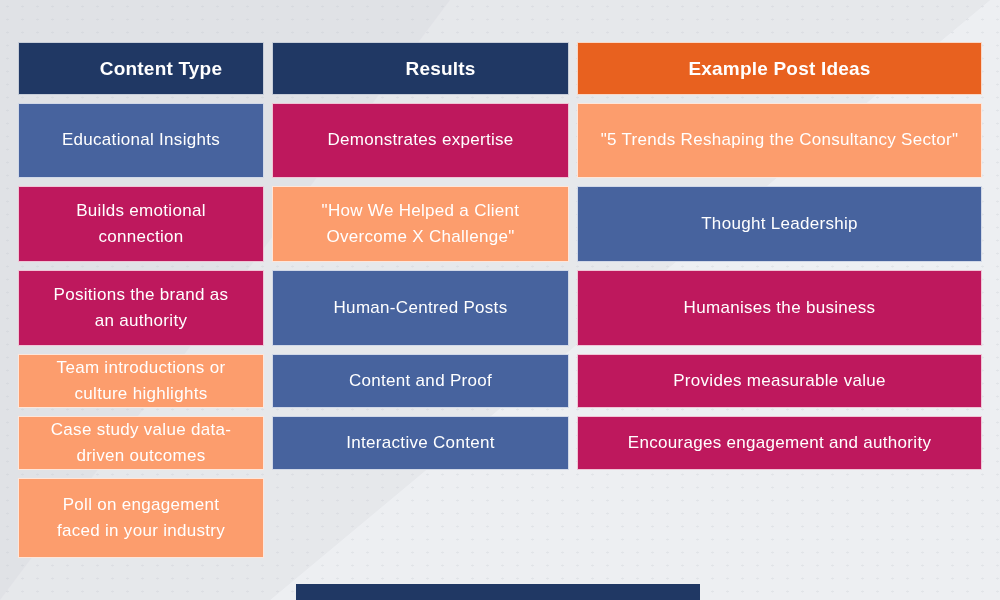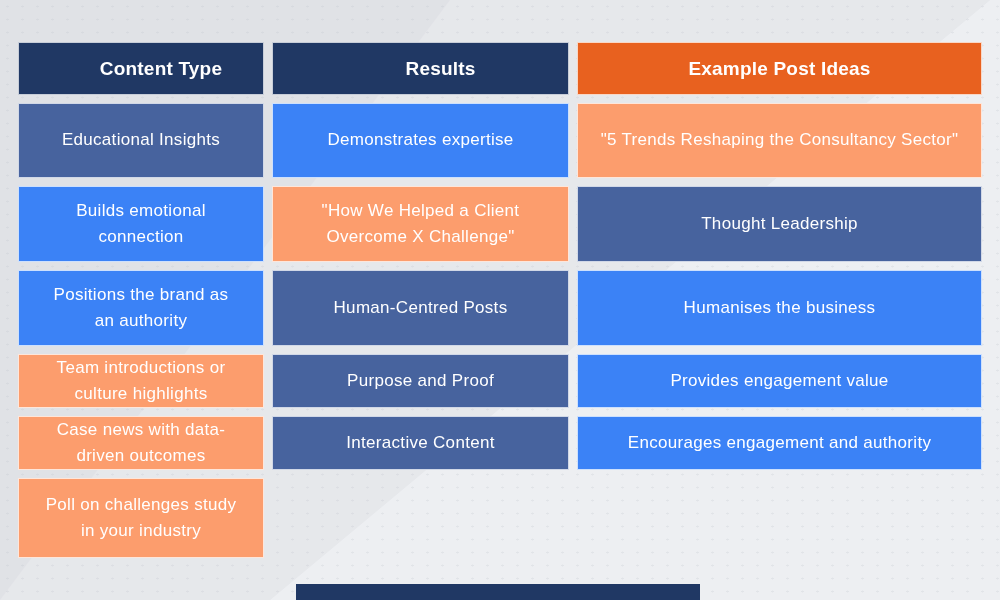--- a/index.html
+++ b/index.html
@@ -51,21 +51,21 @@
   }
   .head.c1, .head.c2 { background: #203864; padding-left: 40px; }
   .head.c3 { background: #e8611f; }
   .body-cell {
     font-weight: 300;
     font-size: 17px;
     letter-spacing: .3px;
     line-height: 1.55;
   }
   .body-cell.c1 { background: #47639e; padding: 0 12px; }
-  .body-cell.c2 { background: #3b82f6; padding: 0 24px; }
+  .body-cell.c2 { background: #be185d; padding: 0 24px; }
   .body-cell.c3 { background: #fc9d6d; padding: 0 20px; }
   .bottom-bar {
     position: absolute;
     left: 296px; top: 584px;
     width: 404px; height: 16px;
     background: #203864;
   }
 </style>
 </head>
 <body>
@@ -87,23 +87,23 @@
   <div class="cell body-cell c2">Builds emotional connection</div>
   <div class="cell body-cell c3">"How We Helped a Client Overcome X Challenge"</div>
 
   <div class="cell body-cell c1">Thought Leadership</div>
   <div class="cell body-cell c2">Positions the brand as an authority</div>
 
   <div class="cell body-cell c1">Human-Centred Posts</div>
   <div class="cell body-cell c2">Humanises the business</div>
   <div class="cell body-cell c3">Team introductions or culture highlights</div>
 
-  <div class="cell body-cell c1">Purpose and Proof</div>
-  <div class="cell body-cell c2">Provides engagement value</div>
-  <div class="cell body-cell c3">Case news with data-driven outcomes</div>
+  <div class="cell body-cell c1">Content and Proof</div>
+  <div class="cell body-cell c2">Provides measurable value</div>
+  <div class="cell body-cell c3">Case study value data-driven outcomes</div>
 
   <div class="cell body-cell c1">Interactive Content</div>
   <div class="cell body-cell c2">Encourages engagement and authority</div>
-  <div class="cell body-cell c3">Poll on challenges study in your industry</div>
+  <div class="cell body-cell c3">Poll on engagement faced in your industry</div>
 
 </div>
 
 <div class="bottom-bar"></div>
 
 </body></html>

